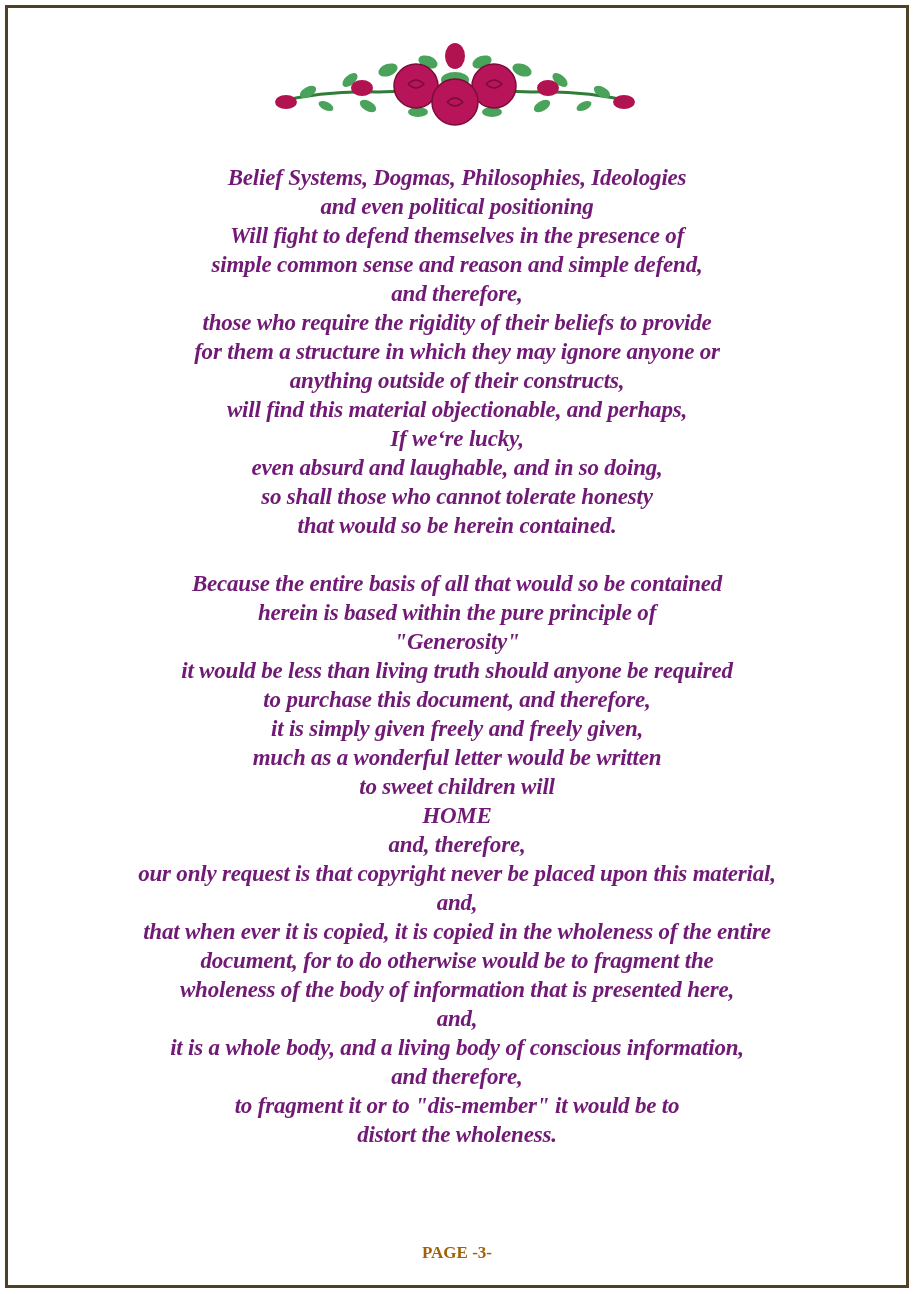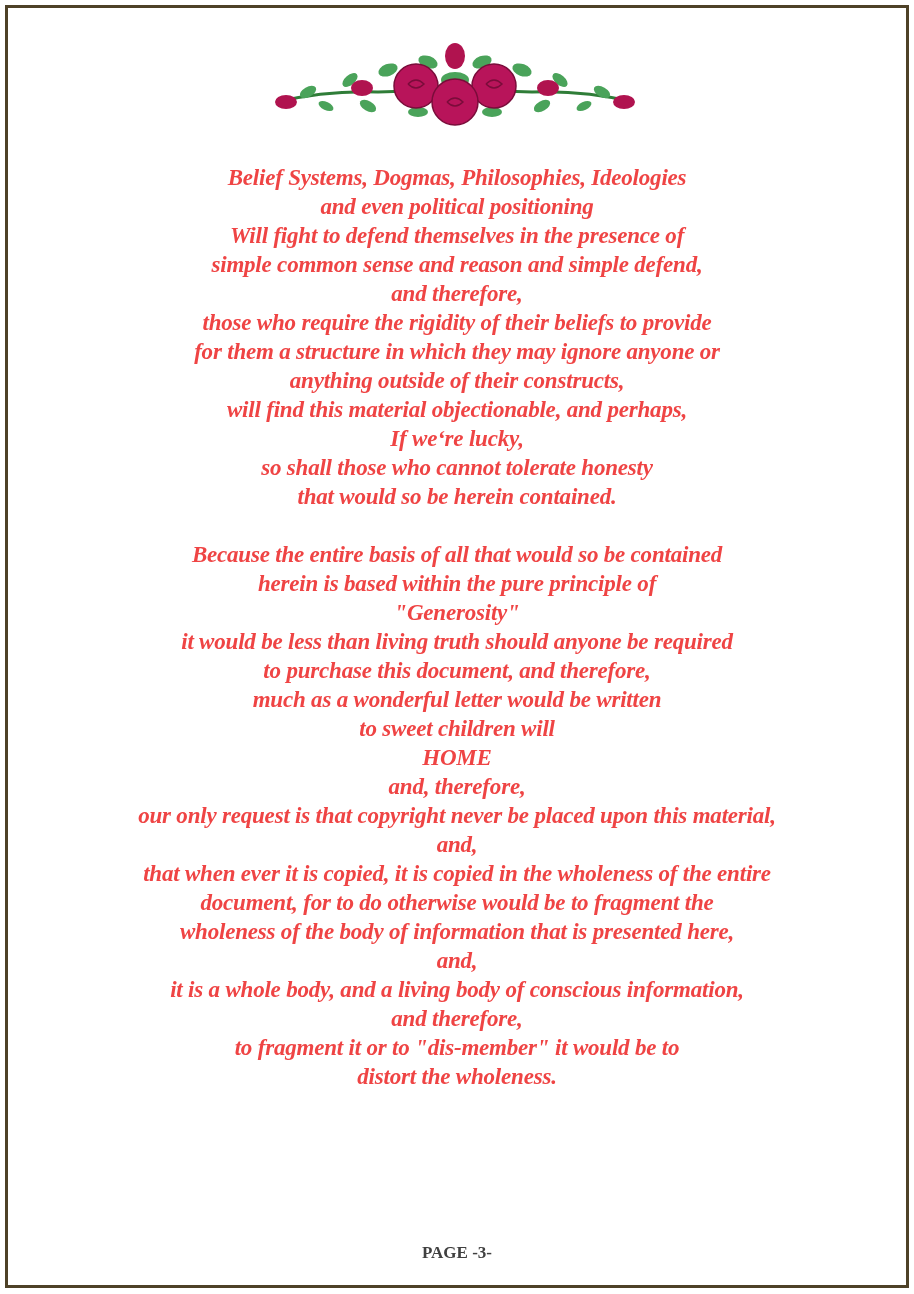--- a/index.html
+++ b/index.html
@@ -9,28 +9,28 @@
     border:3px solid #4e4128;
   }
   .ornament {
     position:absolute; left:268px; top:40px; width:374px; height:86px;
   }
   .body-text {
     position:absolute; left:40px; width:834px; top:163px;
     text-align:center;
     font-family:"Liberation Serif", serif;
     font-weight:bold; font-style:italic;
-    font-size:23px; line-height:29px; color:#ef4444;
+    font-size:23px; line-height:29px; color:#701a75;
     letter-spacing:-0.2px;
   }
   .line { display:block; white-space:nowrap; }
   .gap { display:block; height:29px; }
   .page-num {
     position:absolute; left:0; width:914px; top:1243px; text-align:center;
-    font-family:"Liberation Serif", serif; font-weight:bold; font-size:17px; color:#404040;
+    font-family:"Liberation Serif", serif; font-weight:bold; font-size:17px; color:#a16207;
   }
 </style>
 </head>
 <body>
 
 <div class="frame"></div>
 
 <svg class="ornament" viewBox="0 0 374 86" xmlns="http://www.w3.org/2000/svg">
 
   <path d="M8 62 Q60 50 110 52 Q150 50 187 58 Q224 50 264 52 Q314 50 366 62" stroke="#2f7d38" stroke-width="3" fill="none"></path>
@@ -77,28 +77,30 @@
   <span class="line">Belief Systems, Dogmas, Philosophies, Ideologies</span>
   <span class="line">and even political positioning</span>
   <span class="line">Will fight to defend themselves in the presence of</span>
   <span class="line">simple common sense and reason and simple defend,</span>
   <span class="line">and therefore,</span>
   <span class="line">those who require the rigidity of their beliefs to provide</span>
   <span class="line">for them a structure in which they may ignore anyone or</span>
   <span class="line">anything outside of their constructs,</span>
   <span class="line">will find this material objectionable, and perhaps,</span>
   <span class="line">If we‘re lucky,</span>
+  <span class="line">even absurd and laughable, and in so doing,</span>
   <span class="line">so shall those who cannot tolerate honesty</span>
   <span class="line">that would so be herein contained.</span>
   <span class="gap"></span>
   <span class="line">Because the entire basis of all that would so be contained</span>
   <span class="line">herein is based within the pure principle of</span>
   <span class="line">"Generosity"</span>
   <span class="line">it would be less than living truth should anyone be required</span>
   <span class="line">to purchase this document, and therefore,</span>
+  <span class="line">it is simply given freely and freely given,</span>
   <span class="line">much as a wonderful letter would be written</span>
   <span class="line">to sweet children will</span>
   <span class="line">HOME</span>
   <span class="line">and, therefore,</span>
   <span class="line">our only request is that copyright never be placed upon this material,</span>
   <span class="line">and,</span>
   <span class="line">that when ever it is copied, it is copied in the wholeness of the entire</span>
   <span class="line">document, for to do otherwise would be to fragment the</span>
   <span class="line">wholeness of the body of information that is presented here,</span>
   <span class="line">and,</span>

